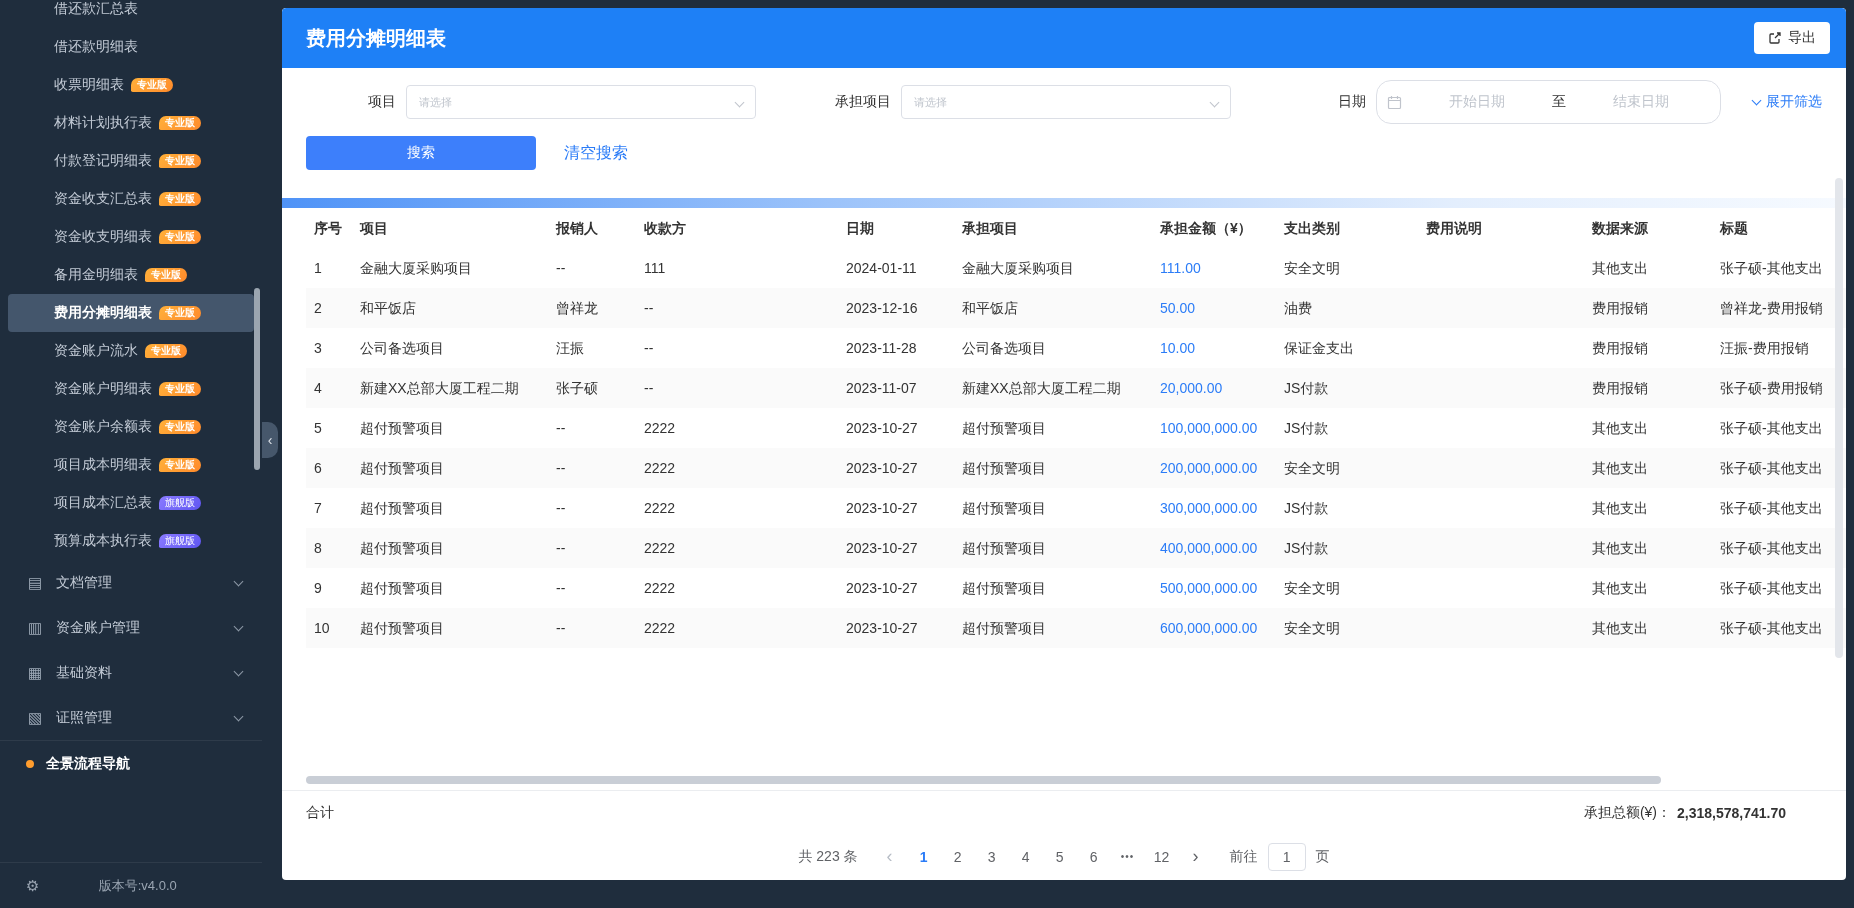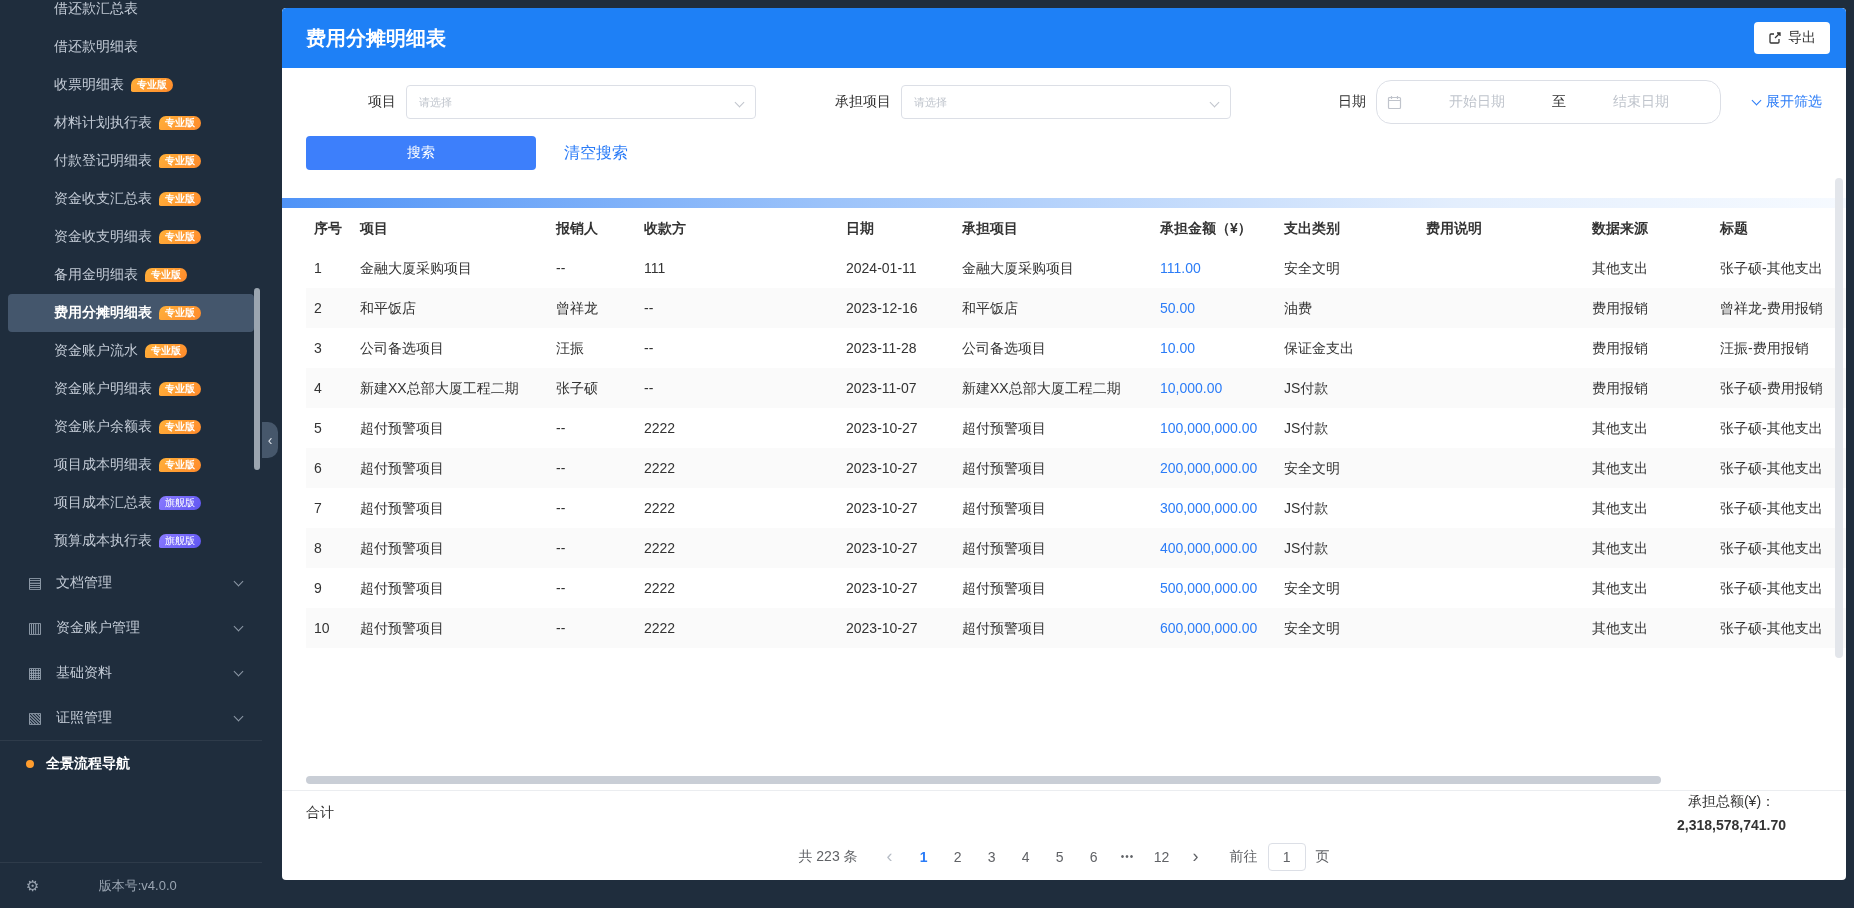--- a/index.html
+++ b/index.html
@@ -95,21 +95,21 @@
   td.amount-cell{white-space:normal;word-break:break-all;}
   .amount{color:var(--amount-link);cursor:pointer;}
   .h-scrollbar{position:absolute;bottom:6px;left:24px;width:1355px;height:8px;background:#c9ced6;
     border-radius:4px;cursor:pointer;}
   .v-scrollbar{position:absolute;right:3px;top:170px;width:8px;height:480px;background:#e3e6eb;
     border-radius:4px;cursor:pointer;z-index:5;}
 
   
   .summary{height:44px;flex:none;border-top:1px solid #ebedf0;display:flex;align-items:center;
     padding:0 60px 0 24px;font-size:14px;color:#333;}
-  .summary .totals{margin-left:auto;display:flex;gap:6px;align-items:center;flex-direction:column;}
+  .summary .totals{margin-left:auto;display:flex;gap:6px;align-items:center;}
   .total-num{font-weight:700;}
   .pagination{height:46px;flex:none;display:flex;align-items:center;justify-content:center;gap:6px;
     font-size:14px;color:#606266;}
   .total-count{margin-right:12px;}
   .pg-btn{width:28px;height:28px;line-height:26px;text-align:center;font-size:18px;cursor:pointer;}
   .pg-btn.prev{color:#b7bdc6;}
   .pg-btn.next{color:#606266;}
   .pg-num{min-width:28px;height:28px;line-height:28px;text-align:center;cursor:pointer;font-weight:500;}
   .pg-num.active{color:var(--accent);font-weight:700;}
   .pg-num.more{font-size:10px;letter-spacing:1px;color:#606266;}
@@ -346,21 +346,21 @@
                 <td>费用报销</td>
                 <td>汪振-费用报销</td>
               </tr>
               <tr>
                 <td>4</td>
                 <td>新建XX总部大厦工程二期</td>
                 <td>张子硕</td>
                 <td>--</td>
                 <td>2023-11-07</td>
                 <td>新建XX总部大厦工程二期</td>
-                <td class="amount-cell"><span class="amount">10,000.00</span></td>
+                <td class="amount-cell"><span class="amount">20,000.00</span></td>
                 <td>JS付款</td>
                 <td></td>
                 <td>费用报销</td>
                 <td>张子硕-费用报销</td>
               </tr>
               <tr>
                 <td>5</td>
                 <td>超付预警项目</td>
                 <td>--</td>
                 <td>2222</td>

